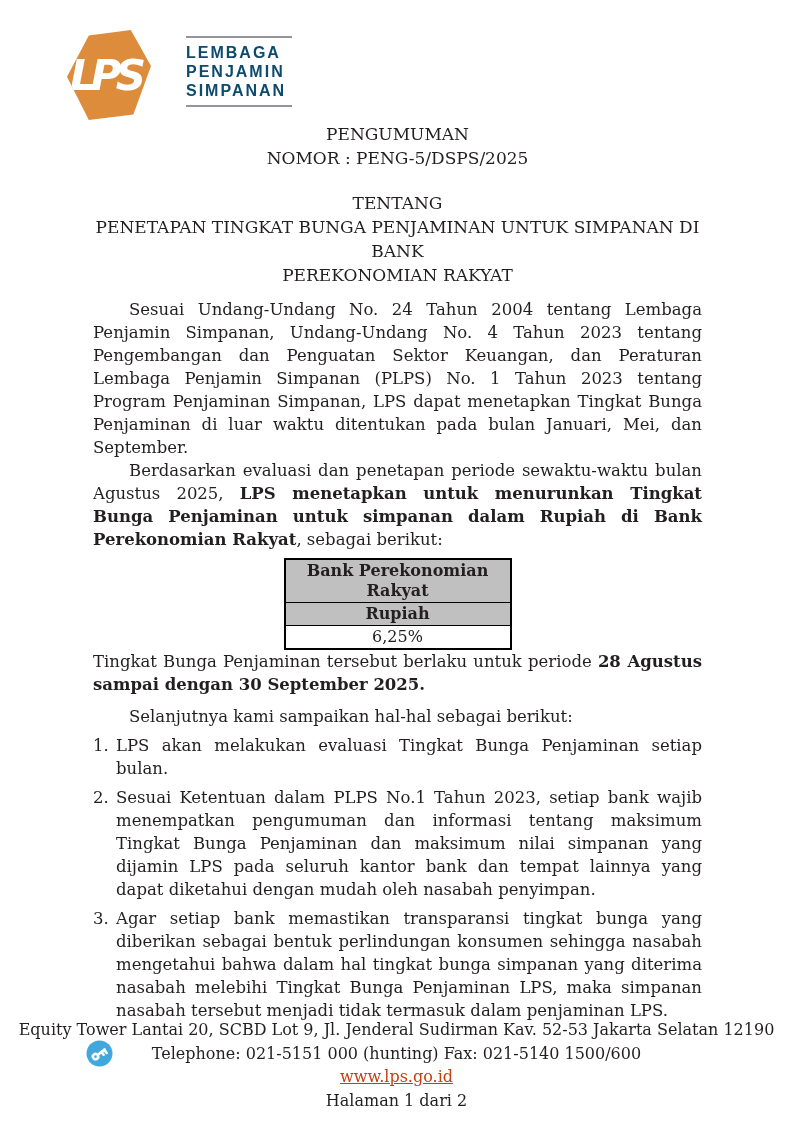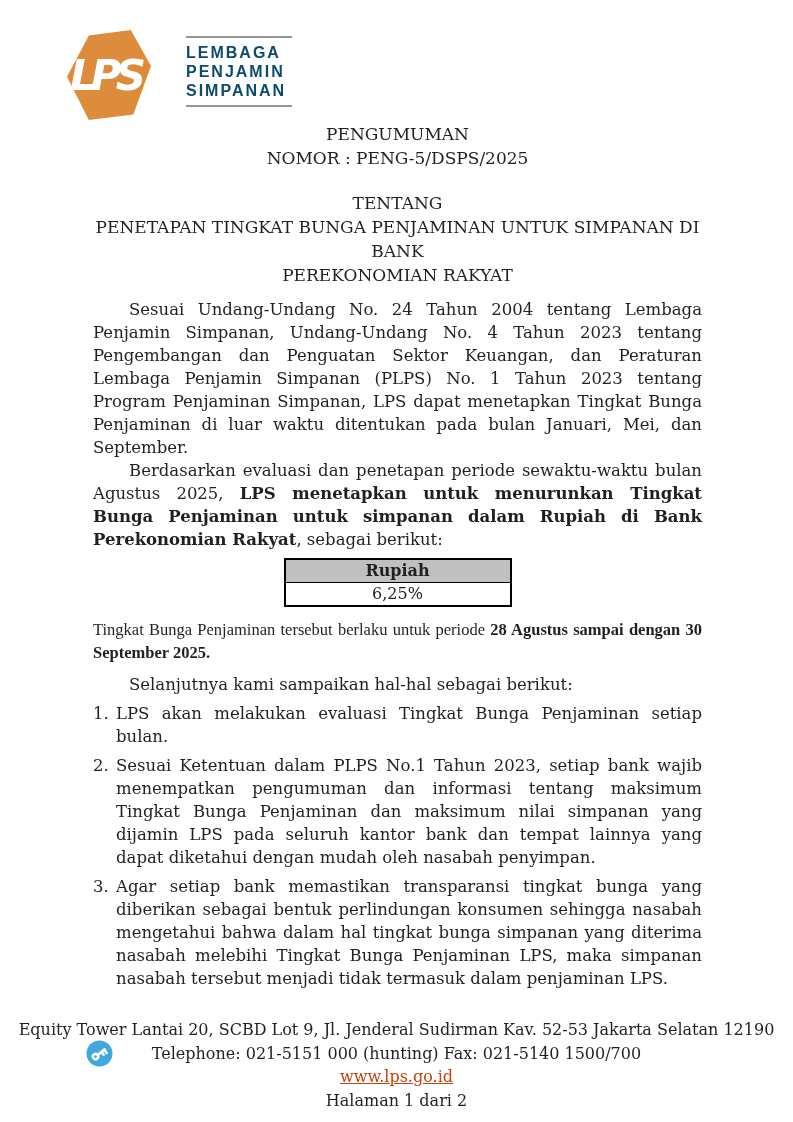--- a/index.html
+++ b/index.html
@@ -63,21 +63,21 @@
 
   
   .para {
     font-size: 16.5px;
     line-height: 23px;
     text-align: justify;
     text-indent: 36px;
   }
   .p-legal   { margin-top: 11px; }
   .p-decide  { }
-  .p-valid   { margin-top: 11px; text-indent: 0; font-family: Liberation Serif, serif; }
+  .p-valid   { text-indent: 0; }
   .p-intro   { margin-top: 9px; }
   .bold { font-weight: bold; }
 
   
   .rate-table {
     margin: 7px auto 0 auto;
     border-collapse: collapse;
     border: 2px solid #000000;
     font-size: 16px;
     line-height: 20px;
@@ -140,20 +140,23 @@
       <div>PENETAPAN TINGKAT BUNGA PENJAMINAN UNTUK SIMPANAN DI BANK</div>
       <div>PEREKONOMIAN RAKYAT</div>
     </div>
 
     <p class="para p-legal">Sesuai Undang-Undang No. 24 Tahun 2004 tentang Lembaga Penjamin Simpanan, Undang-Undang No. 4 Tahun 2023 tentang Pengembangan dan Penguatan Sektor Keuangan, dan Peraturan Lembaga Penjamin Simpanan (PLPS) No. 1 Tahun 2023 tentang Program Penjaminan Simpanan, LPS dapat menetapkan Tingkat Bunga Penjaminan di luar waktu ditentukan pada bulan Januari, Mei, dan September.</p>
 
     <p class="para p-decide"><span>Berdasarkan evaluasi dan penetapan periode sewaktu-waktu bulan Agustus 2025, </span><span class="bold">LPS menetapkan untuk menurunkan Tingkat Bunga Penjaminan untuk simpanan dalam Rupiah di Bank Perekonomian Rakyat</span><span>, sebagai berikut:</span></p>
 
     <table class="rate-table">
       <tbody>
+        <tr>
+          <td class="hdr">Bank Perekonomian Rakyat</td>
+        </tr>
         <tr>
           <td class="hdr">Rupiah</td>
         </tr>
         <tr>
           <td>6,25%</td>
         </tr>
       </tbody>
     </table>
 
     <p class="para p-valid"><span>Tingkat Bunga Penjaminan tersebut berlaku untuk periode </span><span class="bold">28 Agustus sampai dengan 30 September 2025.</span></p>
@@ -183,17 +186,17 @@
         <circle cx="13.5" cy="13.5" r="13" fill="#41a8dd"></circle>
         <g transform="rotate(-38 13.5 13.5)" stroke="#ffffff" stroke-width="2.6" stroke-linecap="round">
           <circle cx="8.5" cy="13.5" r="2.6" fill="none"></circle>
           <line x1="11.5" y1="13.5" x2="20" y2="13.5"></line>
           <line x1="16" y1="13.5" x2="16" y2="17"></line>
           <line x1="19.5" y1="13.5" x2="19.5" y2="17.5"></line>
         </g>
       </svg>
     </span>
     <div>Equity Tower Lantai 20, SCBD Lot 9, Jl. Jenderal Sudirman Kav. 52-53 Jakarta Selatan 12190</div>
-    <div>Telephone: 021-5151 000 (hunting) Fax: 021-5140 1500/700</div>
+    <div>Telephone: 021-5151 000 (hunting) Fax: 021-5140 1500/600</div>
     <div><a href="#">www.lps.go.id</a></div>
     <div>Halaman 1 dari 2</div>
   </div>
 </div>
 
 </body></html>

